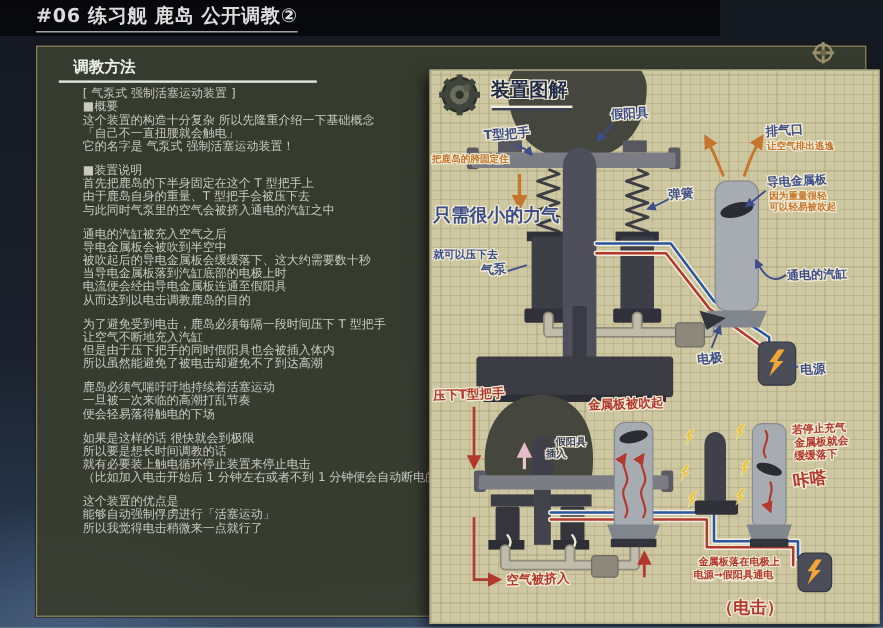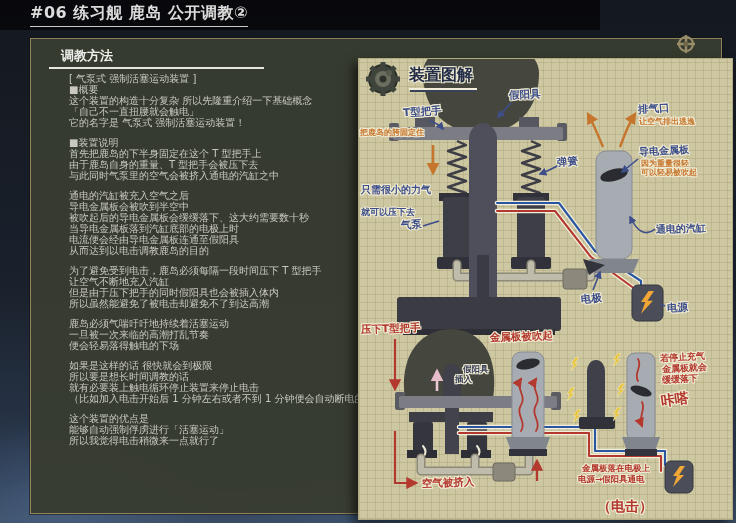--- a/index.html
+++ b/index.html
@@ -259,21 +259,21 @@
 
     <rect x="306" y="402" width="28" height="32" rx="6" fill="#4b4e58" stroke="#35373e"></rect>
     <use href="#bolt" x="314" y="407" width="12" height="22" fill="#f2a636"></use>
   </svg>
 
   <div class="dg-title">装置图解</div>
 
   <div class="lb blue" style="left:44px;top:46px;transform:rotate(-4deg);">T型把手</div>
   <div class="lb blue" style="left:150px;top:29px;transform:rotate(-3deg);">假阳具</div>
   <div class="lb org" style="left:1px;top:68px;">把鹿岛的胯固定住</div>
-  <div class="lb blue" style="left:2px;top:124px;font-size:10px;">只需很小的力气</div>
+  <div class="lb blue" style="left:2px;top:111px;font-size:15px;">只需很小的力气</div>
   <div class="lb blue" style="left:2px;top:136px;font-size:9px;margin-top:11px;">就可以压下去</div>
   <div class="lb blue" style="left:279px;top:43px;transform:rotate(-4deg);">排气口</div>
   <div class="lb org" style="left:280px;top:57px;">让空气排出逃逸</div>
   <div class="lb blue" style="left:280px;top:85px;transform:rotate(-3deg);font-size:10px;">导电金属板</div>
   <div class="lb org" style="left:282px;top:99px;">因为重量很轻</div>
   <div class="lb org" style="left:282px;top:108px;">可以轻易被吹起</div>
   <div class="lb blue" style="left:198px;top:96px;transform:rotate(-5deg);">弹簧</div>
   <div class="lb blue" style="left:42px;top:159px;transform:rotate(-5deg);">气泵</div>
   <div class="lb blue" style="left:297px;top:163px;transform:rotate(-2deg);font-size:10px;">通电的汽缸</div>
   <div class="lb blue" style="left:222px;top:233px;transform:rotate(-6deg);">电极</div>

